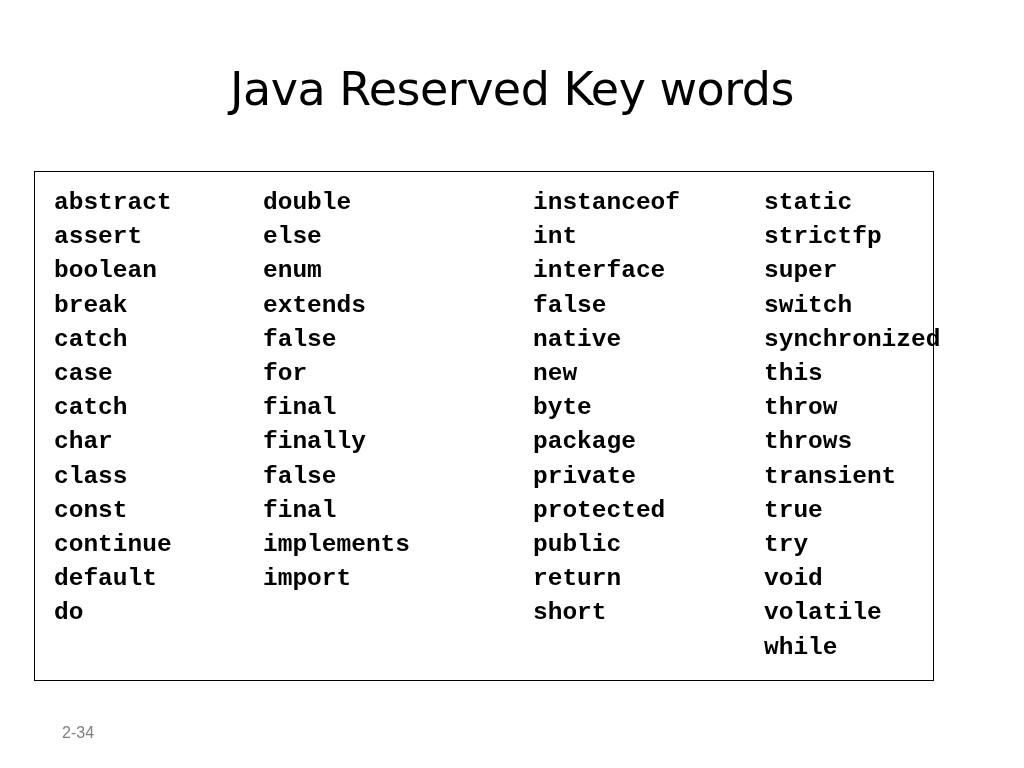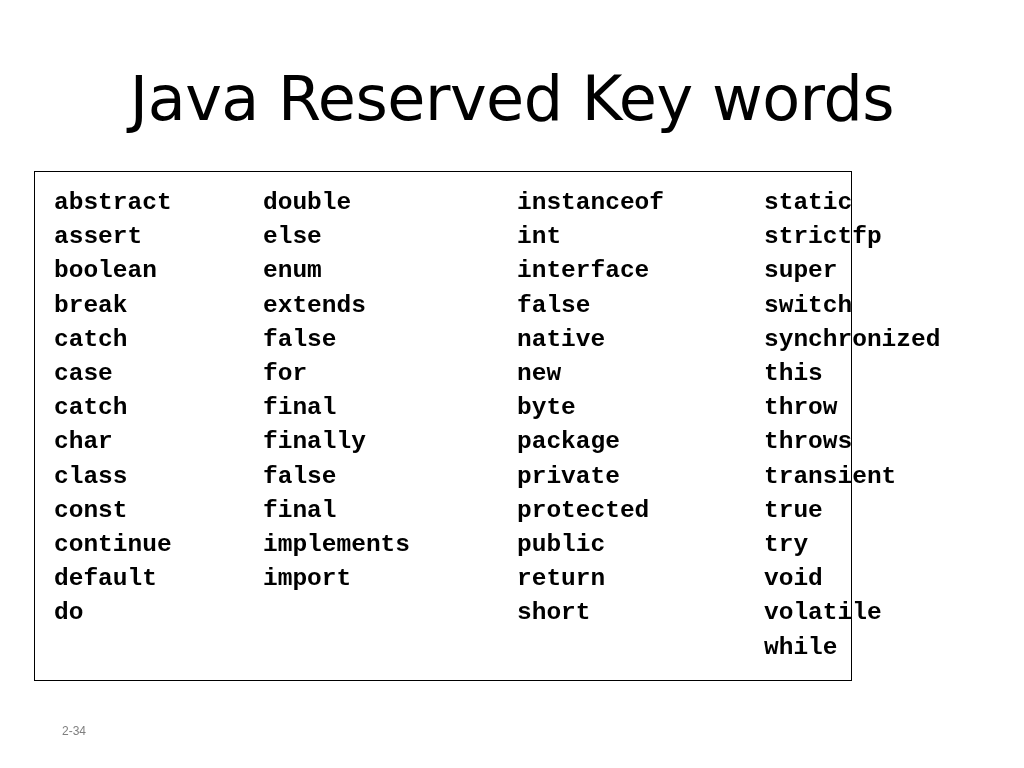--- a/index.html
+++ b/index.html
@@ -2,34 +2,34 @@
 <html><head>
 <meta charset="utf-8">
 <style>
   html, body { margin: 0; padding: 0; }
   body {
     width: 1024px; height: 768px; background: #ffffff; position: relative; overflow: hidden;
     font-family: "Liberation Sans", sans-serif;
   }
   .title {
     position: absolute; left: 0; top: 62px; width: 1024px; text-align: center;
-    font-family: "DejaVu Sans", sans-serif; font-size: 62px; color: #000; letter-spacing: -0.5px;
+    font-family: "DejaVu Sans", sans-serif; font-size: 46px; color: #000; letter-spacing: -0.5px;
   }
   .box {
-    position: absolute; left: 34px; top: 171px; width: 818px; height: 510px;
+    position: absolute; left: 34px; top: 171px; width: 900px; height: 510px;
     border: 1.5px solid #000; box-sizing: border-box;
   }
   .col {
     position: absolute; top: 14px;
     font-family: "Liberation Mono", monospace; font-weight: bold; font-size: 24.5px;
     line-height: 34.2px; color: #000;
   }
   .col div { white-space: nowrap; }
   .footer {
-    position: absolute; left: 62px; top: 724px; font-size: 12px; color: #7f7f7f;
+    position: absolute; left: 62px; top: 724px; font-size: 16px; color: #7f7f7f;
     font-family: "Liberation Sans", sans-serif;
   }
 </style>
 </head>
 <body>
 
 <div class="title">Java Reserved Key words</div>
 
 <div class="box">
   <div class="col" style="left:19px">
@@ -54,21 +54,21 @@
       <div>extends</div>
       <div>false</div>
       <div>for</div>
       <div>final</div>
       <div>finally</div>
       <div>false</div>
       <div>final</div>
       <div>implements</div>
       <div>import</div>
     </div>
-  <div class="col" style="left:482px">
+  <div class="col" style="left:498px">
       <div>instanceof</div>
       <div>int</div>
       <div>interface</div>
       <div>false</div>
       <div>native</div>
       <div>new</div>
       <div>byte</div>
       <div>package</div>
       <div>private</div>
       <div>protected</div>

